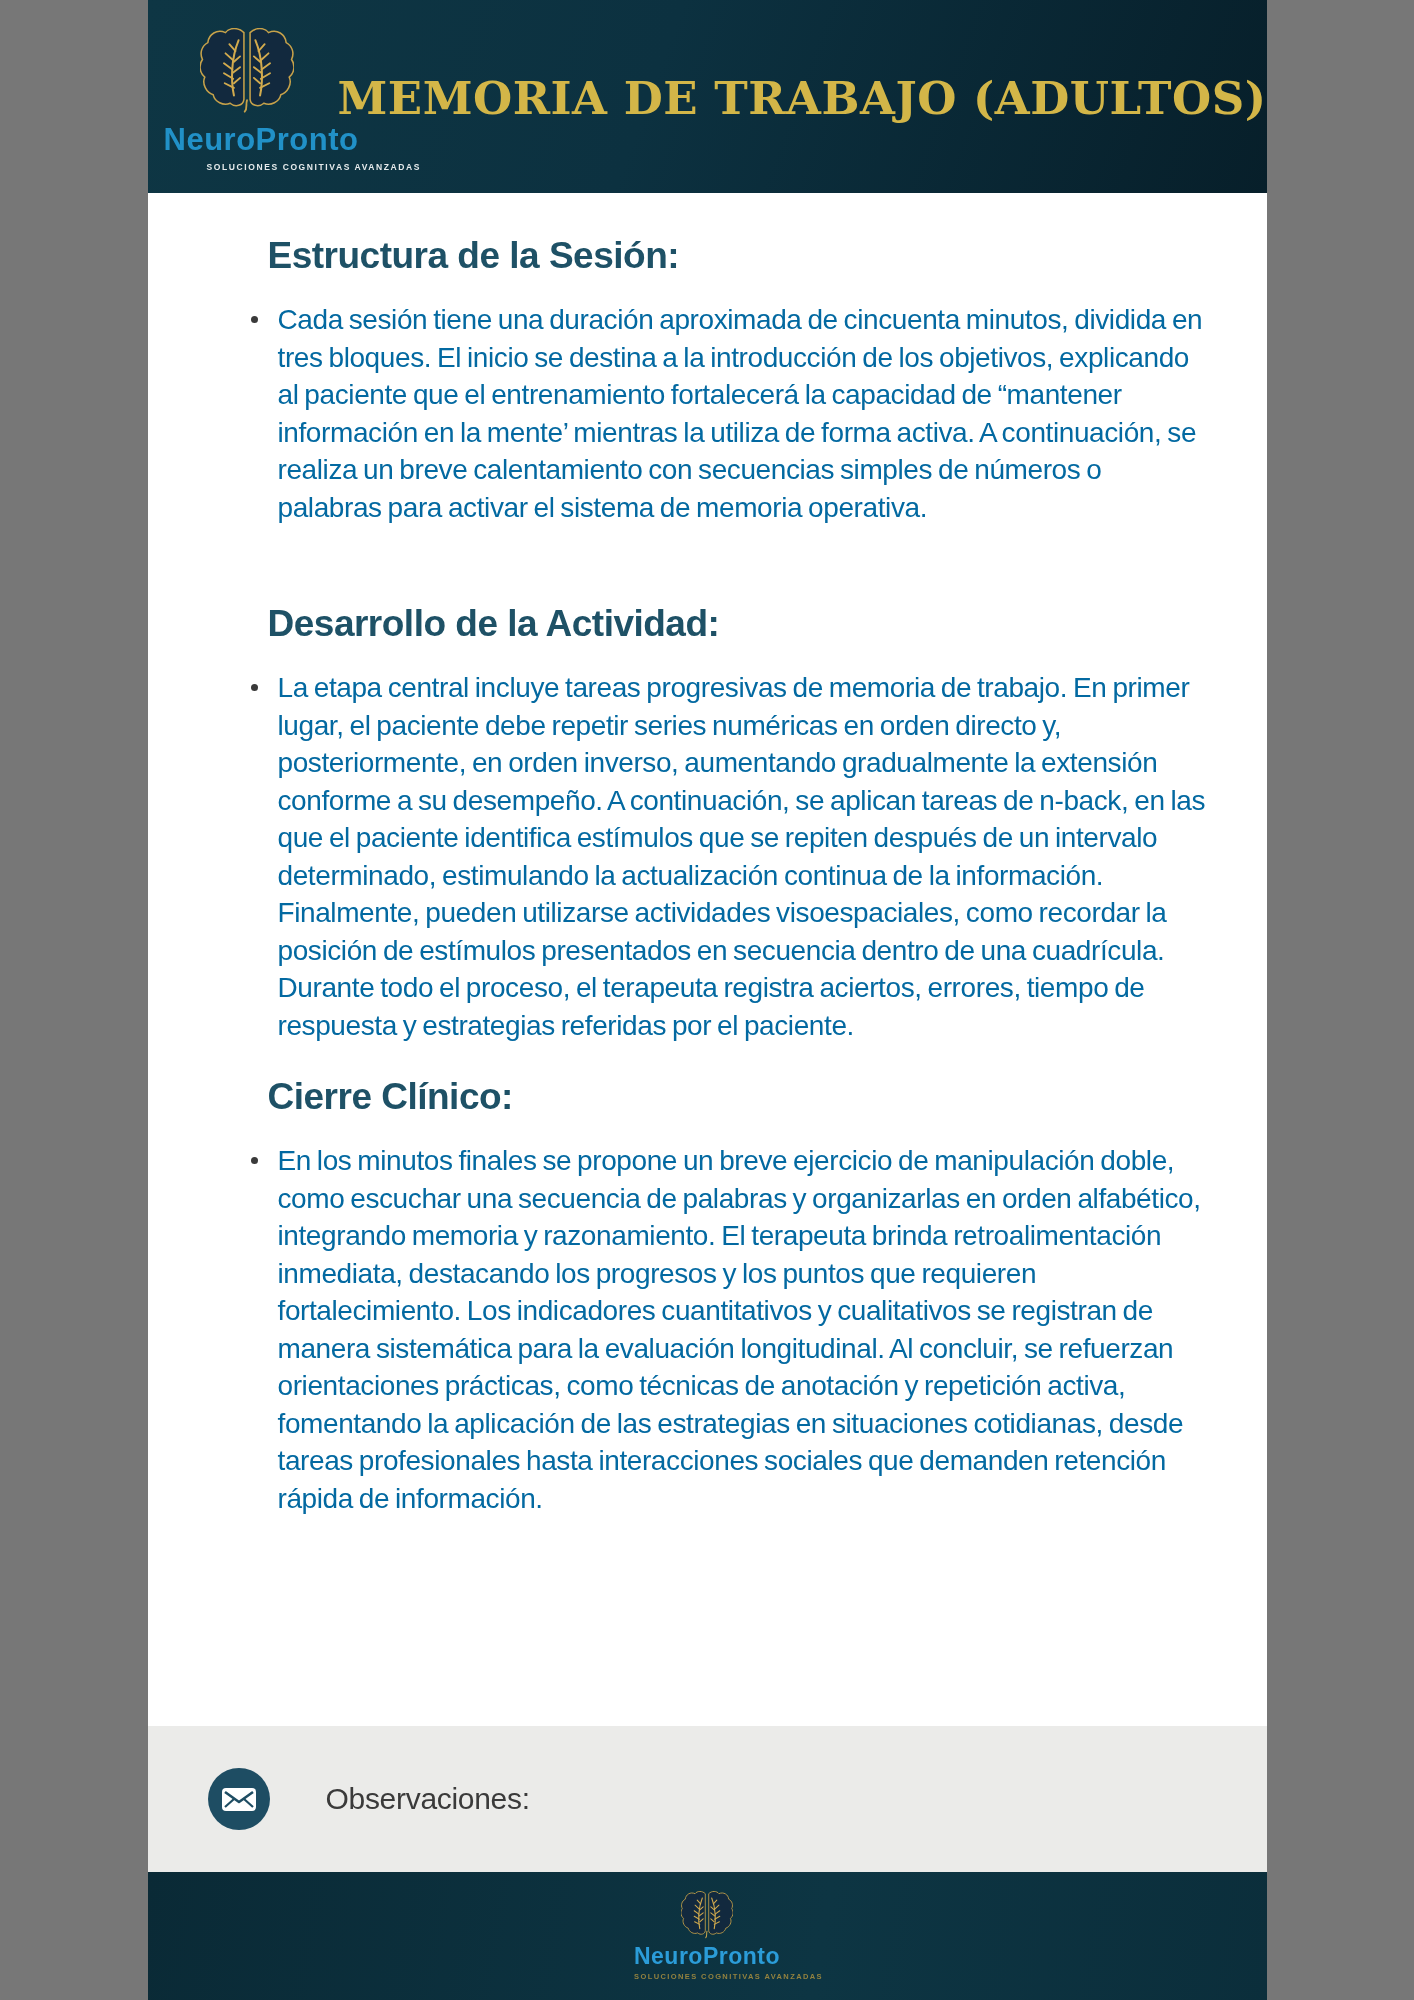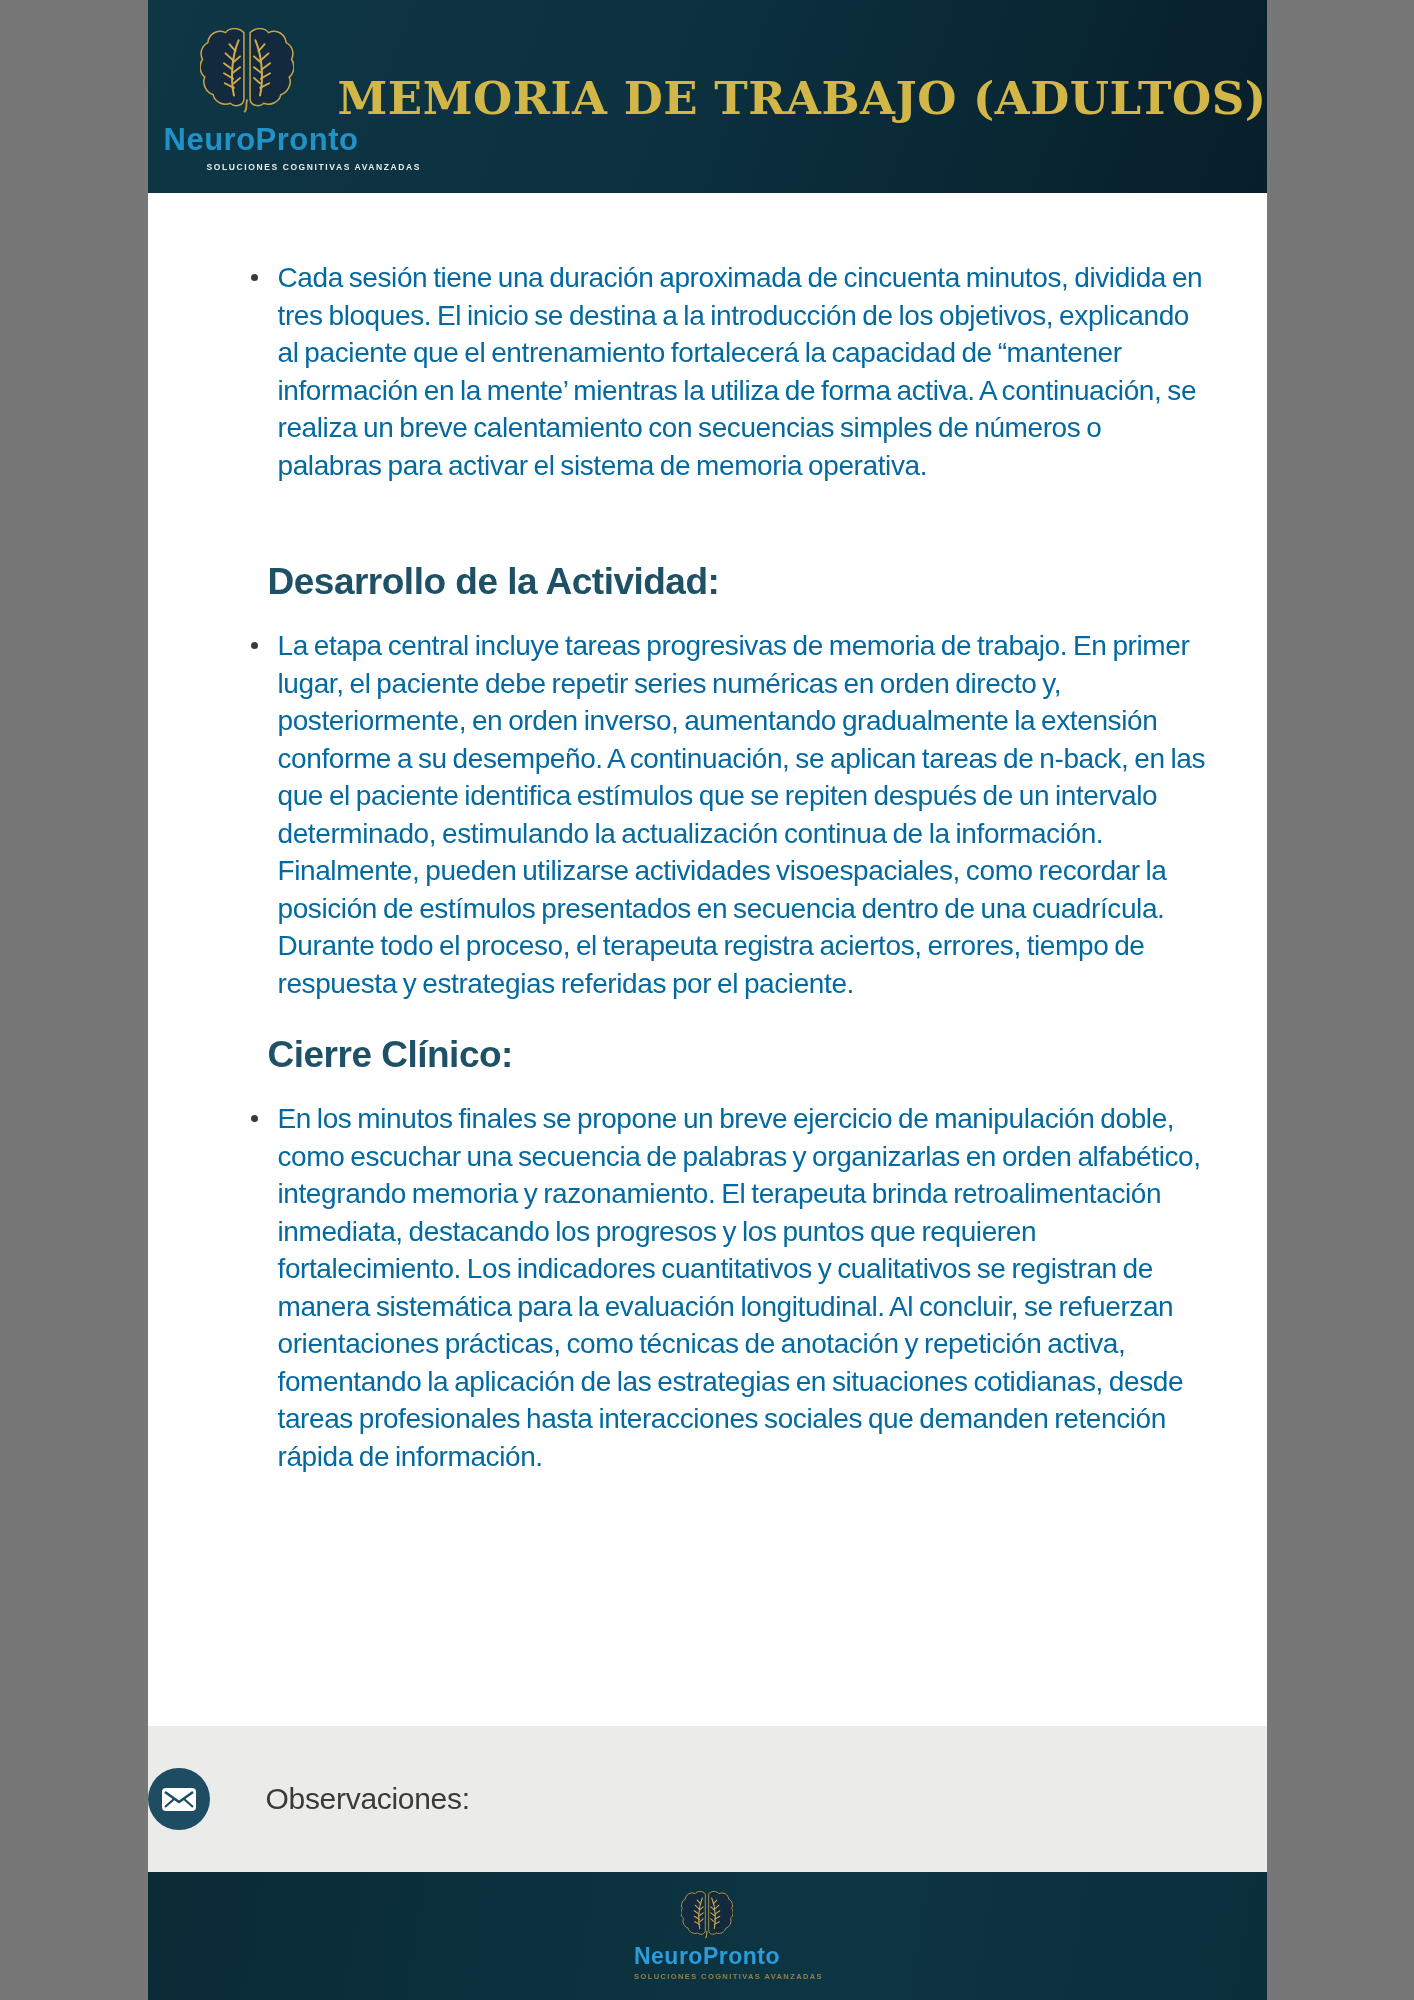--- a/index.html
+++ b/index.html
@@ -64,21 +64,21 @@
     letter-spacing:-0.4px; word-spacing:-1.5px;
   }
   ul.bullets li::before {
     content:""; position:absolute; left:8px; top:15px;
     width:7px; height:7px; border-radius:50%; background:#3a3a3a;
   }
 
   
   .observations {
     height:146px; flex:0 0 auto; background:#ebebe9;
-    display:flex; align-items:center; 
+    display:flex; align-items:center; padding-left:60px;
   }
   .obs-icon { width:62px; height:62px; flex:0 0 auto; }
   .obs-label {
     margin-left:56px; font-size:30px; color:#3a3a3a; letter-spacing:-0.3px;
   }
 
   
   .footer {
     height:128px; flex:0 0 auto;
     background:linear-gradient(100deg,#0a2a36 0%, #0d3543 60%, #0b2e3b 100%);
@@ -128,20 +128,21 @@
       </div>
       <div class="logo-name">NeuroPronto</div>
       <div class="logo-tagline">SOLUCIONES COGNITIVAS AVANZADAS</div>
     </div>
     <div class="header-title">MEMORIA DE TRABAJO (ADULTOS)</div>
   </div>
 
 
   <div class="content">
 
+    <div class="section-heading h1">Estructura de la Sesión:</div>
     <ul class="bullets">
       <li>Cada sesión tiene una duración aproximada de cincuenta minutos, dividida en tres bloques. El inicio se destina a la introducción de los objetivos, explicando al paciente que el entrenamiento fortalecerá la capacidad de “mantener información en la mente’ mientras la utiliza de forma activa. A continuación, se realiza un breve calentamiento con secuencias simples de números o palabras para activar el sistema de memoria operativa.</li>
     </ul>
 
     <div class="section-heading h2">Desarrollo de la Actividad:</div>
     <ul class="bullets">
       <li>La etapa central incluye tareas progresivas de memoria de trabajo. En primer lugar, el paciente debe repetir series numéricas en orden directo y, posteriormente, en orden inverso, aumentando gradualmente la extensión conforme a su desempeño. A continuación, se aplican tareas de n-back, en las que el paciente identifica estímulos que se repiten después de un intervalo determinado, estimulando la actualización continua de la información. Finalmente, pueden utilizarse actividades visoespaciales, como recordar la posición de estímulos presentados en secuencia dentro de una cuadrícula. Durante todo el proceso, el terapeuta registra aciertos, errores, tiempo de respuesta y estrategias referidas por el paciente.</li>
     </ul>
 
     <div class="section-heading h3">Cierre Clínico:</div>

